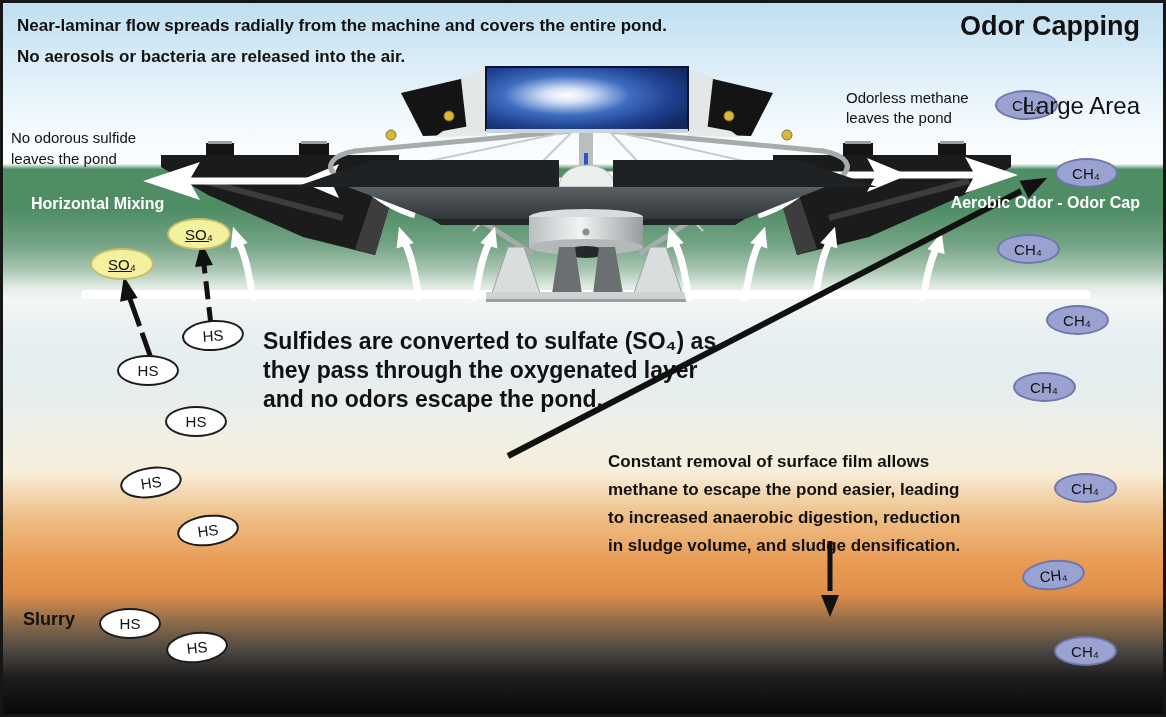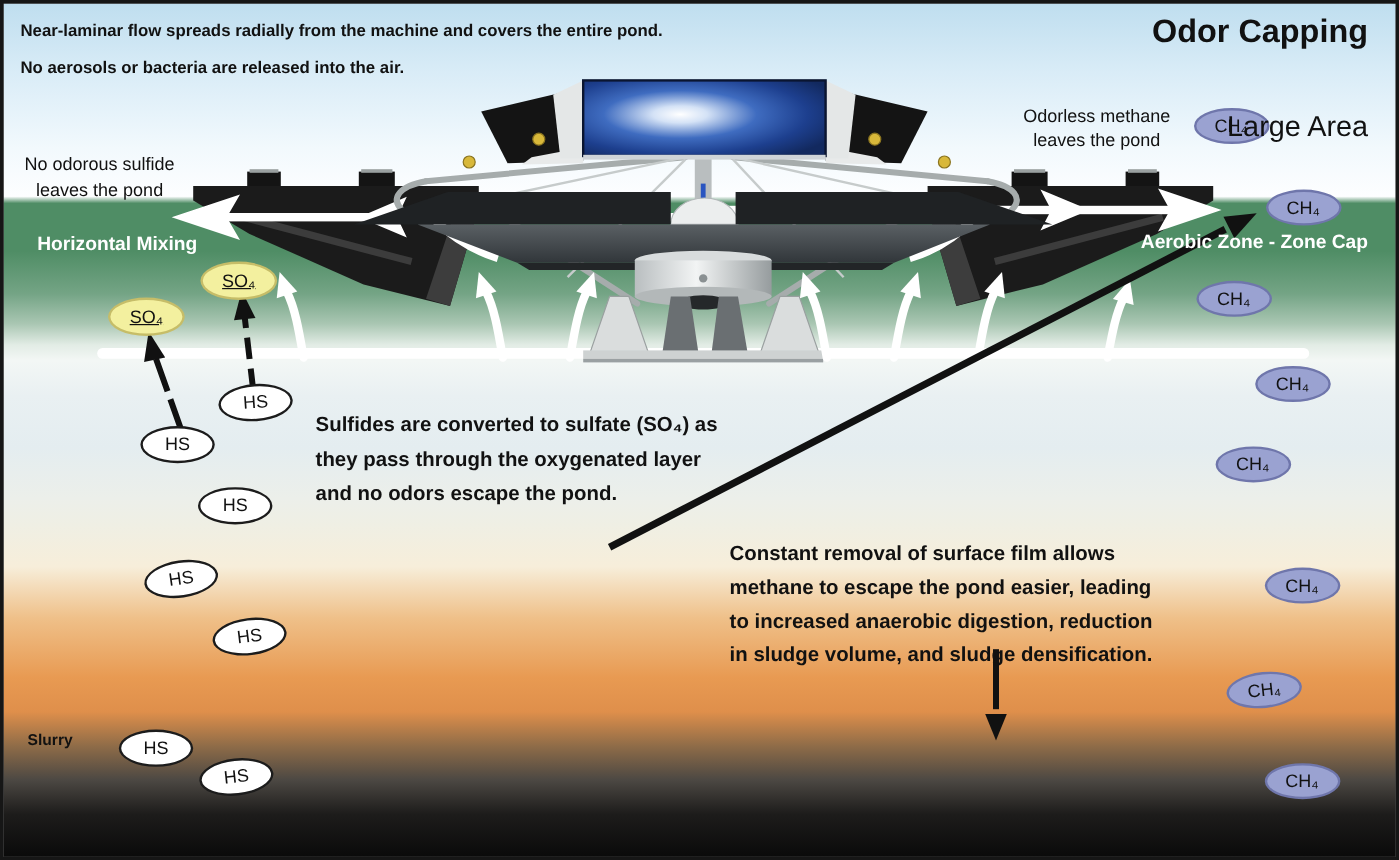--- a/index.html
+++ b/index.html
@@ -29,33 +29,33 @@
       #efc089 72%,
       #e89a52 79%,
       #df8f4b 83%,
       #8f6c48 87%,
       #4c4843 91%,
       #1d1c1b 95%,
       #0a0a0a 100%);
   }
   .abs{position:absolute;}
   .note{white-space:pre-line;color:#111;}
-  .note-topleft{left:14px;top:7px;font-size:14px;font-weight:bold;line-height:31px;}
+  .note-topleft{left:14px;top:7px;font-size:17px;font-weight:bold;line-height:31px;}
   .title-block{right:23px;top:6px;text-align:right;color:#111;}
   .title-main{font-size:27px;font-weight:bold;line-height:34px;}
   .title-sub{font-size:24px;line-height:29px;margin-top:48px;}
-  .note-methane{left:843px;top:85px;width:136px;text-align:center;font-size:15px;line-height:20px;}
-  .note-sulfide{left:8px;top:124px;width:144px;text-align:center;font-size:15px;line-height:21px;}
+  .note-methane{left:843px;top:85px;width:136px;text-align:left;font-size:15px;line-height:20px;}
+  .note-sulfide{left:8px;top:124px;width:144px;text-align:left;font-size:15px;line-height:21px;}
   .zone-label{font-weight:bold;font-size:16px;color:#ffffff;}
   .lbl-mixing{left:28px;top:192px;}
   .lbl-aerobic{right:23px;top:191px;}
   .lbl-anaerobic{left:22px;top:678px;font-size:19px;}
-  .lbl-slurry{left:20px;top:606px;font-weight:bold;font-size:13px;color:#111;text-align:right;}
+  .lbl-slurry{left:20px;top:606px;font-weight:bold;font-size:18px;color:#111;text-align:right;}
   .para{font-weight:bold;color:#111;white-space:pre-line;}
-  .para-sulfides{left:260px;top:336px;font-size:17px;line-height:29px;}
+  .para-sulfides{left:260px;top:324px;font-size:23px;line-height:29px;}
   .para-methane{left:605px;top:445px;font-size:17px;line-height:28px;}
   .bubble{
     position:absolute;border-radius:50%;
     display:flex;align-items:center;justify-content:center;
     font-size:15px;font-weight:500;color:#111;
     box-sizing:border-box;
   }
   .bubble.ch4{background:var(--ch4_fill);border:2px solid var(--ch4_border);}
   .bubble.so4{background:var(--so4_fill);border:2px solid var(--so4_border);text-decoration:underline;}
   .bubble.hs{background:var(--hs_fill);border:2px solid var(--hs_border);}
@@ -241,21 +241,21 @@
     <div class="title-main">Odor Capping</div>
     <div class="title-sub">Large Area</div>
   </div>
 
   <div class="abs note note-methane">Odorless methane
 leaves the pond</div>
   <div class="abs note note-sulfide">No odorous sulfide
 leaves the pond</div>
 
   <div class="abs zone-label lbl-mixing">Horizontal Mixing</div>
-  <div class="abs zone-label lbl-aerobic">Aerobic Zone - Zone Cap</div>
+  <div class="abs zone-label lbl-aerobic">Aerobic Odor - Odor Cap</div>
 
   <div class="abs para para-sulfides">Sulfides are converted to sulfate (SO₄) as
 they pass through the oxygenated layer
 and no odors escape the pond.</div>
   <div class="abs para para-methane">Constant removal of surface film allows
 methane to escape the pond easier, leading
 to increased anaerobic digestion, reduction
 in sludge volume, and sludge densification.</div>
 
   <div class="abs lbl-slurry">Slurry</div>

